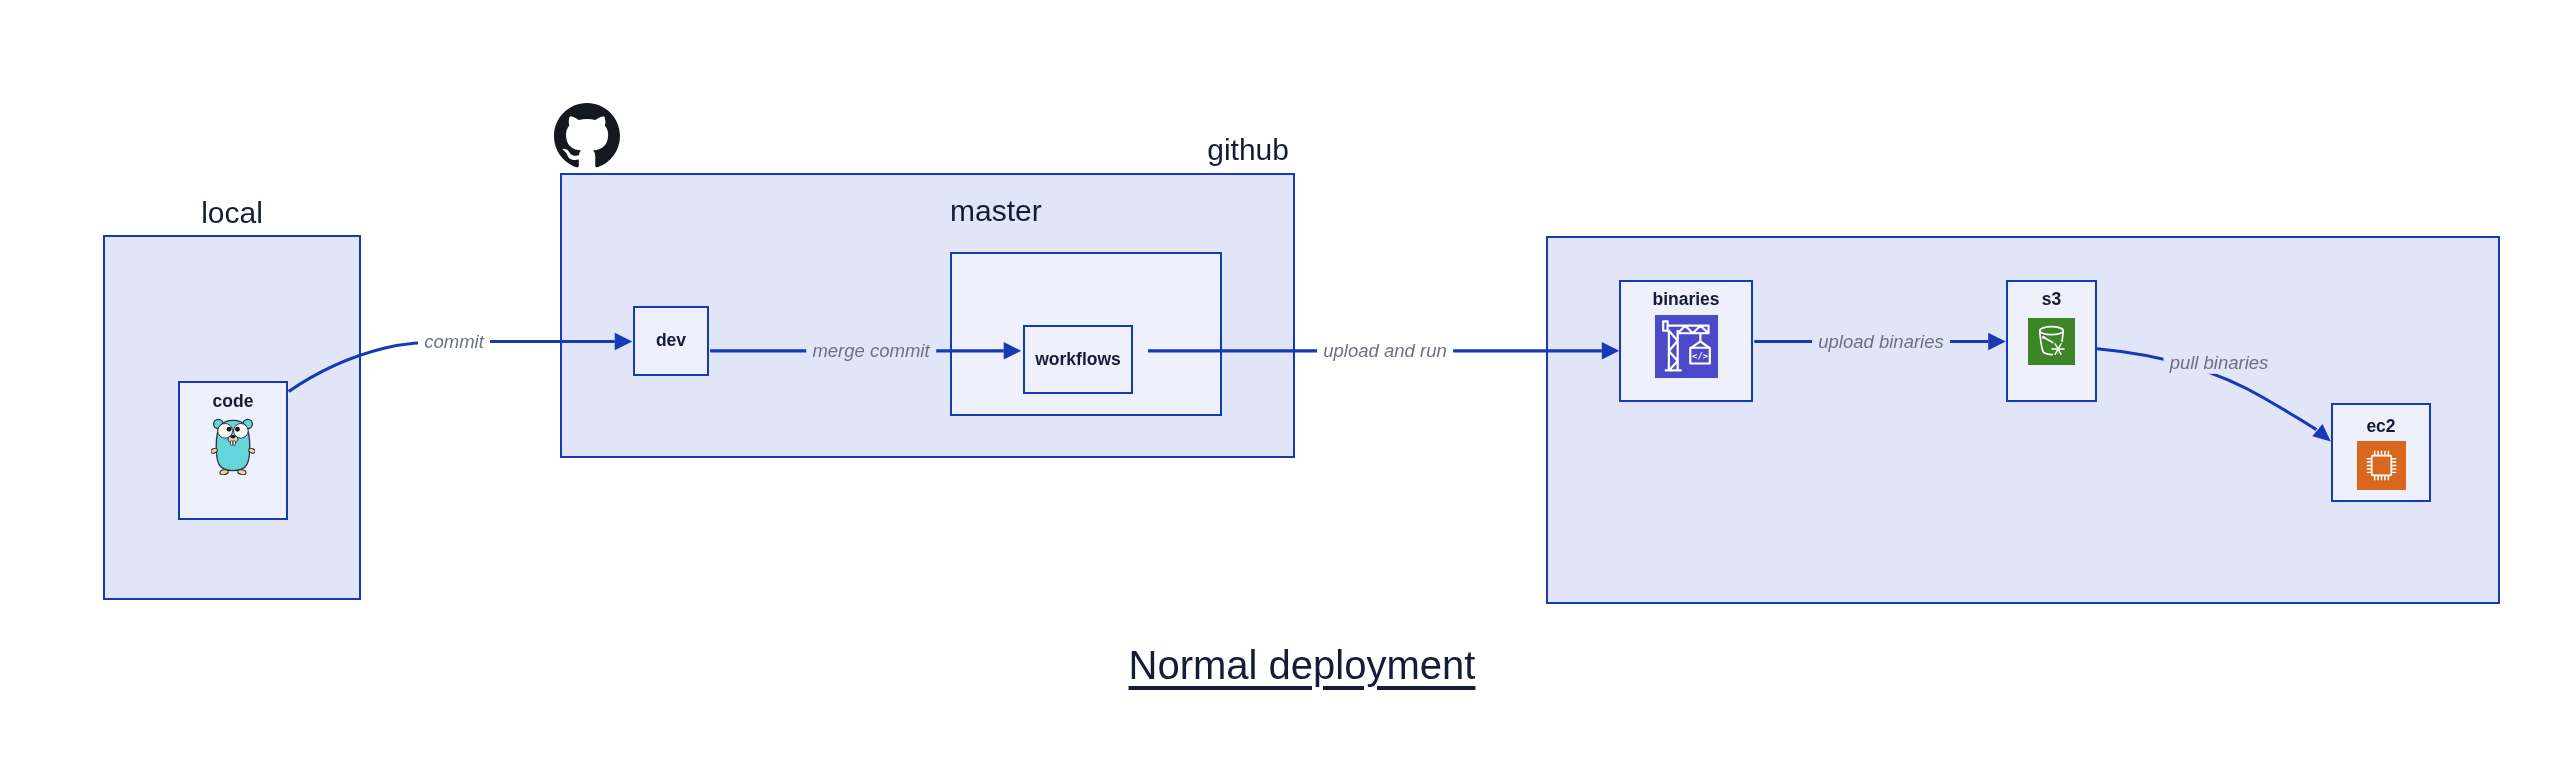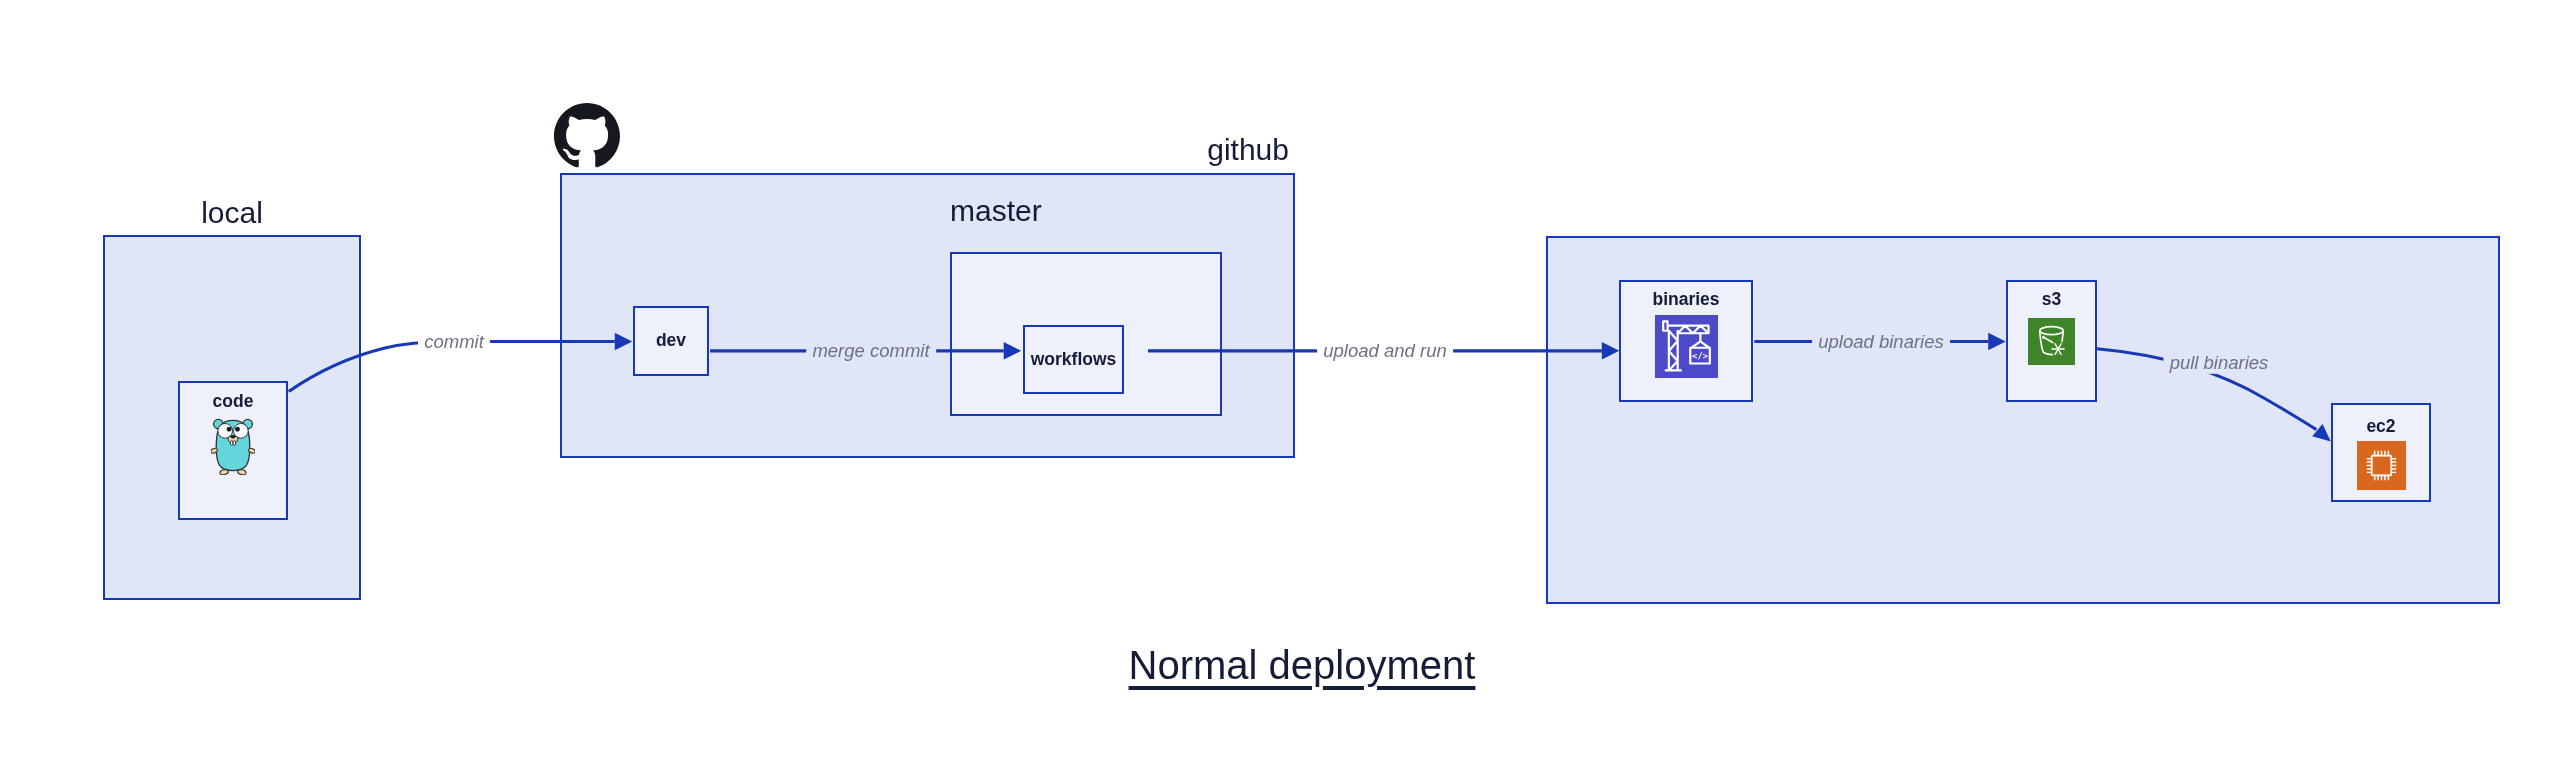--- a/index.html
+++ b/index.html
@@ -20,21 +20,21 @@
   #t-github{left:1083px;top:135px;width:206px;text-align:right;}
   #t-master{left:950px;top:196px;width:272px;text-align:left;}
   #t-aws{left:1546px;top:198px;width:954px;text-align:center;}
   
   .node{position:absolute;border:2.6px solid var(--line-blue);background:var(--node-fill);box-sizing:border-box;
         display:flex;flex-direction:column;align-items:center;z-index:3;}
   .node .nlabel{font-weight:bold;font-size:17.5px;color:var(--text-navy);line-height:1.1;}
   .node.center{justify-content:center;}
   #n-code{left:178px;top:381px;width:110px;height:139px;padding-top:9.3px;}
   #n-dev{left:633px;top:306px;width:76px;height:70px;}
-  #n-workflows{left:1023px;top:325px;width:101px;height:69px;}
+  #n-workflows{left:1023px;top:325px;width:110px;height:69px;}
   #n-builders{left:1619px;top:280px;width:134px;height:122px;padding-top:8.2px;}
   #n-s3{left:2006px;top:280px;width:91px;height:122px;padding-top:8.2px;}
   #n-ec2{left:2331px;top:403px;width:100px;height:99px;padding-top:12px;}
   .node svg.icon{display:block;}
   
   .edges{position:absolute;left:0;top:0;z-index:4;pointer-events:none;}
   .edges path{stroke:var(--line-blue);stroke-width:6;fill:none;}
   .edges polygon{fill:var(--line-blue);stroke:none;}
   .elabel{position:absolute;transform:translate(-50%,-50%);font-size:18.5px;font-style:italic;
           color:var(--edge-label-gray);white-space:nowrap;padding:1px 6.2px;z-index:5;line-height:1.1;}

